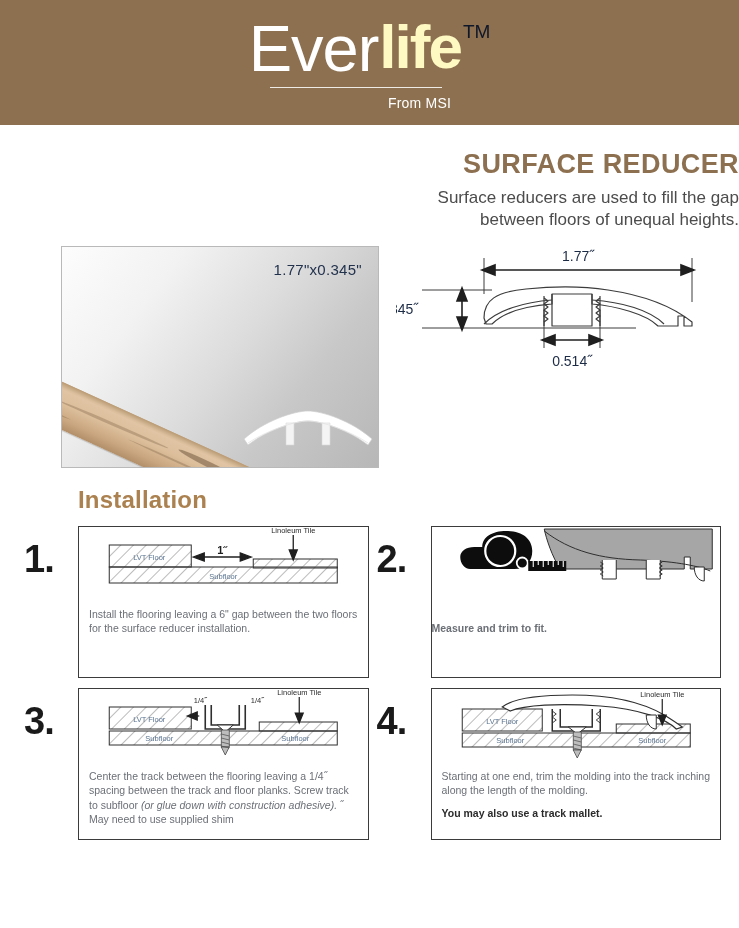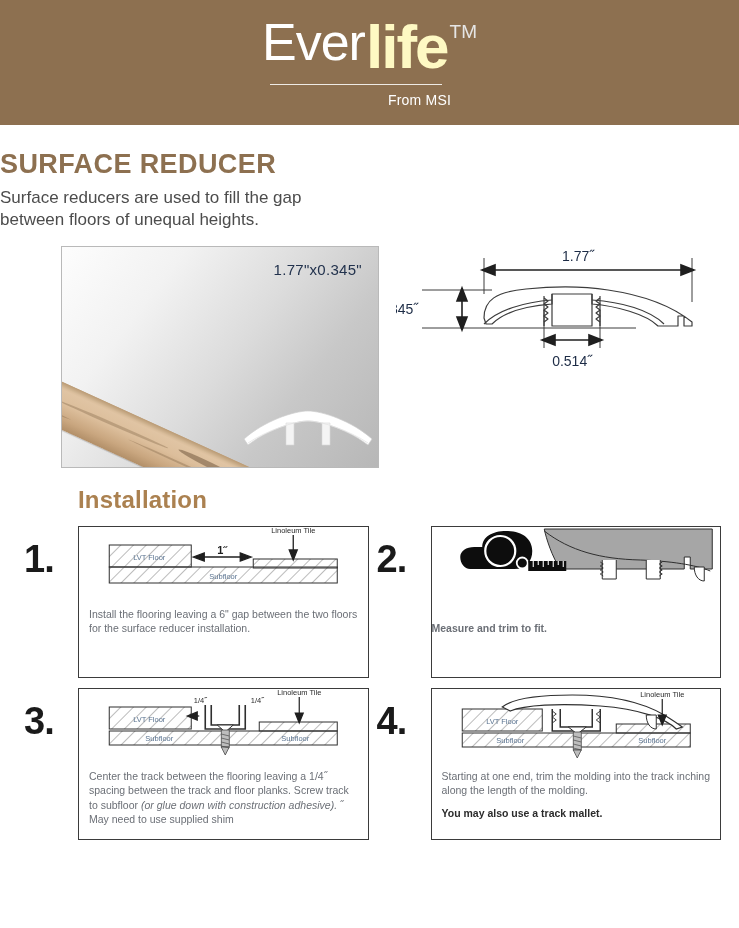--- a/index.html
+++ b/index.html
@@ -17,43 +17,43 @@
   }
   .logo-wrap{
     position:absolute;left:0;right:0;top:16px;
     display:flex;flex-direction:column;align-items:center;
   }
   .logo-line1{
     display:flex;align-items:flex-start;
     line-height:1;color:#ffffff;
   }
   .logo-ever{
-    font-size:52px;font-weight:300;letter-spacing:-1px;
+    font-size:65px;font-weight:300;letter-spacing:-1px;
     color:#ffffff;font-family:"Liberation Sans", sans-serif;
   }
   .logo-life{
     font-size:62px;font-weight:700;letter-spacing:-2px;
     color:#fef9c3;margin-left:1px;
   }
   .logo-tm{
     font-size:19px;font-weight:300;margin-top:6px;margin-left:2px;
-    color:#e5e5e5;letter-spacing:0;
+    color:#0f172a;letter-spacing:0;
   }
   .logo-rule{
     width:172px;height:1px;background:rgba(255,255,255,.85);
     margin-top:6px;margin-left:-28px;
   }
   .logo-from{
     font-size:14px;color:#ffffff;font-weight:400;
     margin-top:7px;align-self:center;margin-left:100px;
     letter-spacing:.2px;
   }
 
   
-  .title-block{text-align:left;margin-top:24px;}
+  .title-block{text-align:right;margin-top:24px;}
   .main-title{
     font-size:27px;font-weight:700;color:#8d7050;
     letter-spacing:.4px;margin:0;
   }
   .subtitle{
     font-size:17px;color:#4c4c4c;font-weight:400;
     line-height:1.32;margin:7px 0 0 0;
   }
 
   

